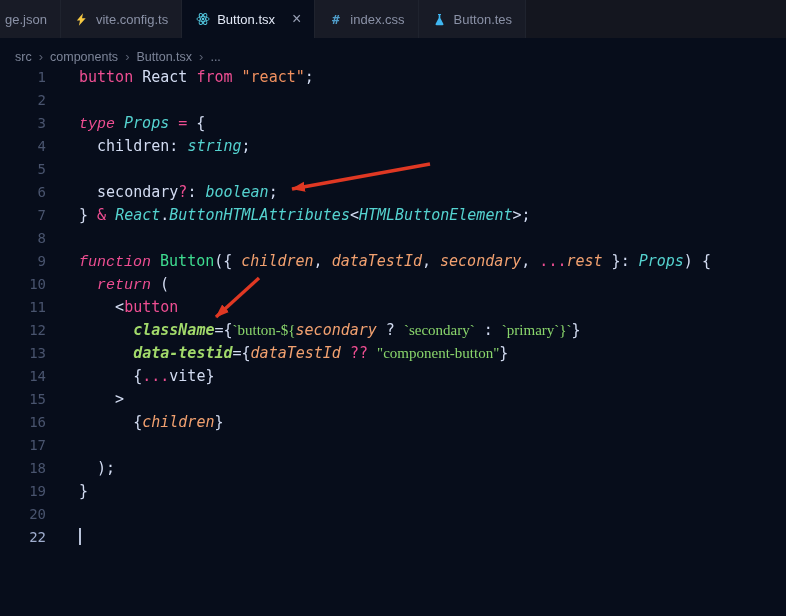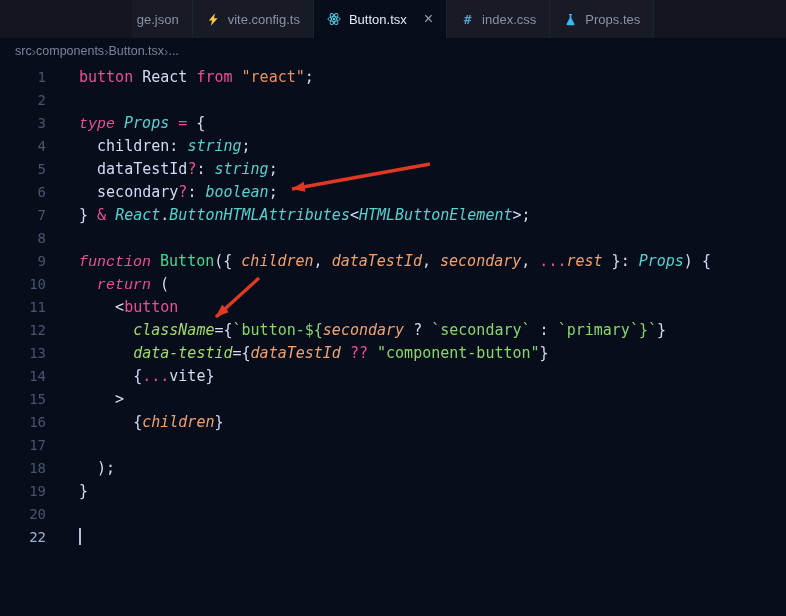--- a/index.html
+++ b/index.html
@@ -10,21 +10,21 @@
     background: var(--editor_bg, #070d1b);
     font-family: "Liberation Sans", sans-serif;
   }
   .window { width: 786px; height: 616px; display: flex; flex-direction: column; }
 
   
   .tabbar {
     height: 38px; flex: none;
     background: var(--tabbar_bg, #14161f);
     display: flex; align-items: stretch;
-    overflow: hidden; white-space: nowrap; justify-content: center;
+    overflow: hidden; white-space: nowrap;
   }
   .tab {
     display: flex; align-items: center; gap: 7px;
     padding: 0 13px;
     font-size: 13px;
     color: var(--tab_fg, #8a91a6);
     background: var(--tab_bg, #181b26);
     border-right: 1px solid var(--tab_border, #1f232e);
     cursor: pointer; flex: none;
   }
@@ -34,22 +34,22 @@
   .tab-icon.react { color: var(--react_icon, #52c6de); }
   .tab-icon.vite  { color: var(--vite_icon, #f5c842); }
   .tab-icon.css   { color: var(--css_icon, #4f9cc8); }
   .tab-icon.test  { color: var(--test_icon, #3fb6f0); }
   .css-hash { font-family: "DejaVu Sans Mono", monospace; font-size: 13px; font-weight: bold; }
   .tab-close { margin-left: 10px; font-size: 16px; line-height: 1; color: #98a0b5; cursor: pointer; }
 
   
   .breadcrumb {
     height: 26px; flex: none;
-    display: flex; align-items: center;
-    padding-left: 15px; gap: 0;
+    display: flex; align-items: flex-end;
+    padding-left: 15px; gap: 7px;
     font-size: 12.5px;
     color: var(--breadcrumb_fg, #7c8498);
   }
   .crumb { cursor: pointer; }
   .crumb-sep { color: var(--breadcrumb_sep, #5a6173); font-size: 13px; }
 
   
   .editor {
     position: relative; flex: 1 1 auto;
     padding-top: 2px;
@@ -72,23 +72,23 @@
     background: var(--cursor, #b8c2d9);
     vertical-align: -3px;
   }
 
   
   .tk-kw, .tk-op, .tk-tag { color: var(--tok_kw, #ee4e92); }
   .tk-kwi   { color: var(--tok_kw, #ee4e92); font-style: italic; font-family: Liberation Mono, monospace; }
   .tk-fg    { color: var(--tok_fg, #d3dcf2); }
   .tk-type  { color: var(--tok_type, #55d3d0); font-style: italic; }
   .tk-str   { color: var(--tok_str, #f0905f); }
-  .tk-strg  { color: var(--tok_strg, #8ad66c); }
+  .tk-strg  { color: var(--tok_strg, #8ad66c); font-family: Liberation Serif, serif; }
   .tk-fn    { color: var(--tok_fn, #3edc90); }
-  .tk-attr  { color: var(--tok_attr, #a2da6b); font-style: italic; }
+  .tk-attr  { color: var(--tok_attr, #a2da6b); font-style: italic; font-weight: bold; }
   .tk-param { color: var(--tok_param, #f2a170); font-style: italic; }
 
   .overlay { position: absolute; left: 0; top: 0; pointer-events: none; }
 </style>
 </head>
 <body>
 
 <div class="window">
   <div class="tabbar" id="tabbar">
       <div class="tab clip-left">
@@ -121,21 +121,21 @@
           <b class="css-hash">#</b>
         </span>
         <span class="tab-label">index.css</span>
       </div>
       <div class="tab">
         <span class="tab-icon test">
           <svg width="13" height="13" viewBox="0 0 14 14">
             <path fill="currentColor" d="M5.4 1.1 h3.2 v1 h-0.7 v3.2 l3.2 6.3 a1.05 1.05 0 0 1 -0.94 1.55 H3.84 a1.05 1.05 0 0 1 -0.94 -1.55 l3.2 -6.3 V2.1 h-0.7 z"></path>
           </svg>
         </span>
-        <span class="tab-label">Props.tes</span>
+        <span class="tab-label">Button.tes</span>
       </div>
     </div>
   <div class="breadcrumb" id="breadcrumb">
       <span class="crumb">src</span>
       <span class="crumb-sep">›</span>
       <span class="crumb">components</span>
       <span class="crumb-sep">›</span>
       <span class="crumb">Button.tsx</span>
       <span class="crumb-sep">›</span>
       <span class="crumb">...</span>
@@ -153,21 +153,20 @@
         <div class="code-line">
           <span class="gutter">3</span>
           <span class="content"><span class="tk-kwi">type</span><span class="tk-fg"> </span><span class="tk-type">Props</span><span class="tk-fg"> </span><span class="tk-op">=</span><span class="tk-fg"> {</span></span>
         </div>
         <div class="code-line">
           <span class="gutter">4</span>
           <span class="content"><span class="tk-fg">  children: </span><span class="tk-type">string</span><span class="tk-fg">;</span></span>
         </div>
         <div class="code-line">
           <span class="gutter">5</span>
-          <span class="content"><span class="tk-fg">  dataTestId</span><span class="tk-op">?</span><span class="tk-fg">: </span><span class="tk-type">string</span><span class="tk-fg">;</span></span>
         </div>
         <div class="code-line">
           <span class="gutter">6</span>
           <span class="content"><span class="tk-fg">  secondary</span><span class="tk-op">?</span><span class="tk-fg">: </span><span class="tk-type">boolean</span><span class="tk-fg">;</span></span>
         </div>
         <div class="code-line">
           <span class="gutter">7</span>
           <span class="content"><span class="tk-fg">} </span><span class="tk-op">&amp;</span><span class="tk-fg"> </span><span class="tk-type">React</span><span class="tk-fg">.</span><span class="tk-type">ButtonHTMLAttributes</span><span class="tk-fg">&lt;</span><span class="tk-type">HTMLButtonElement</span><span class="tk-fg">&gt;;</span></span>
         </div>
         <div class="code-line">

